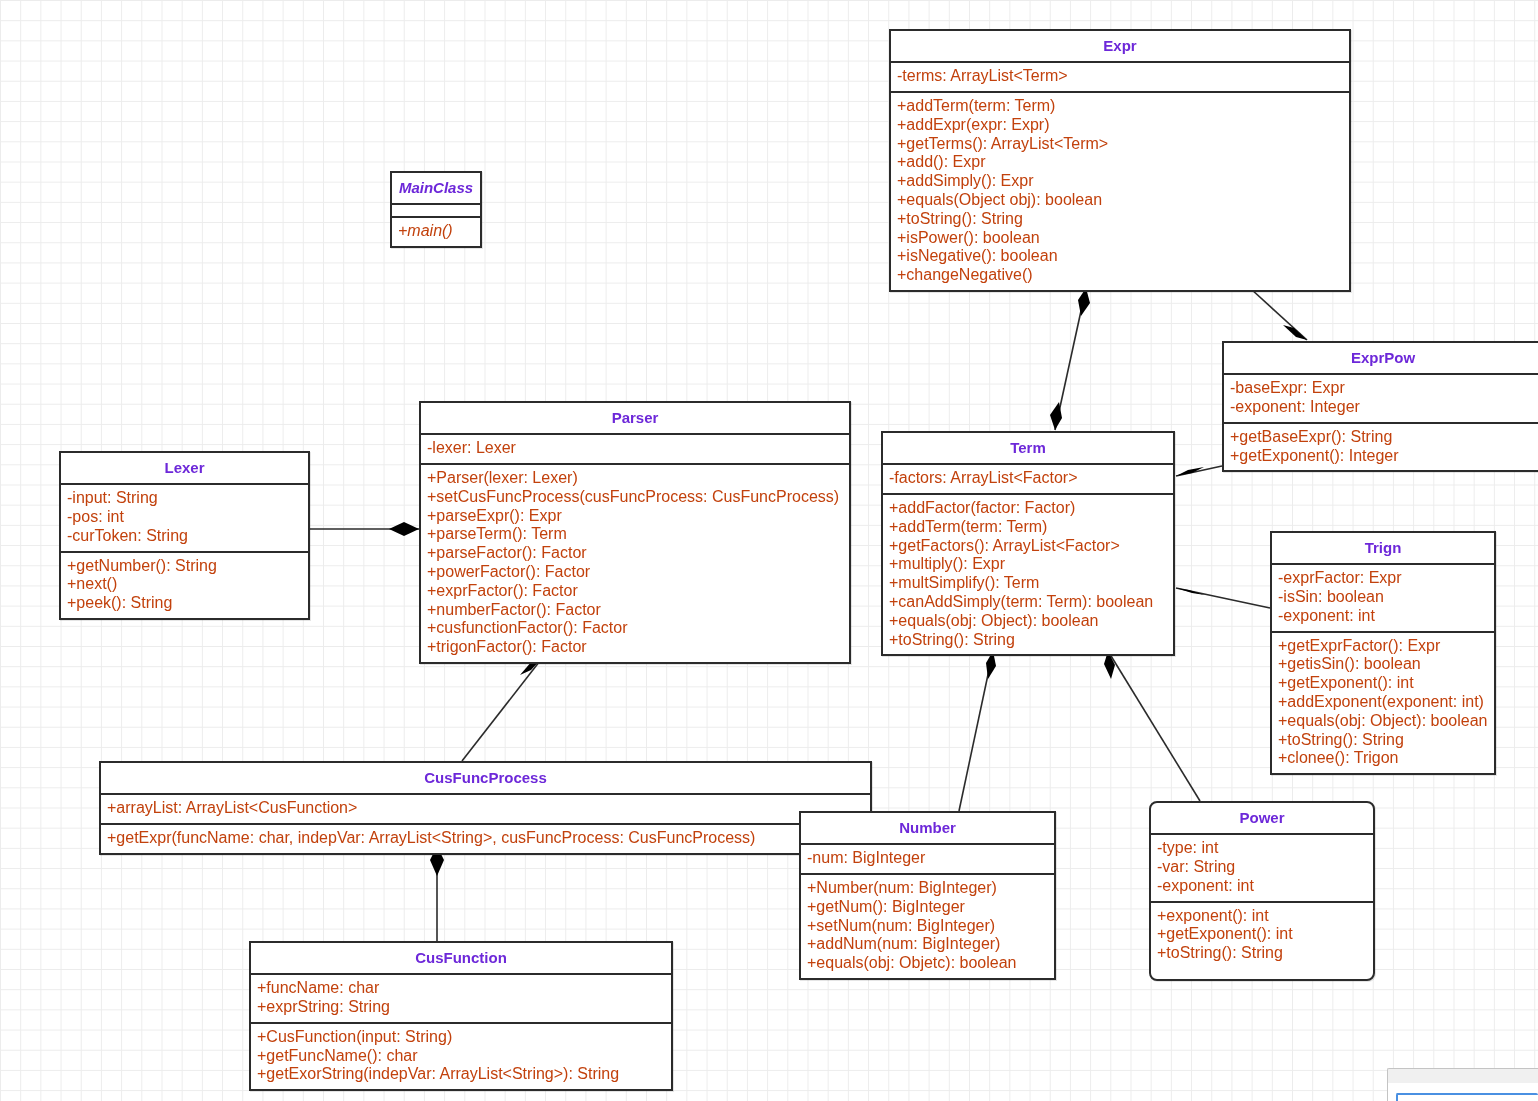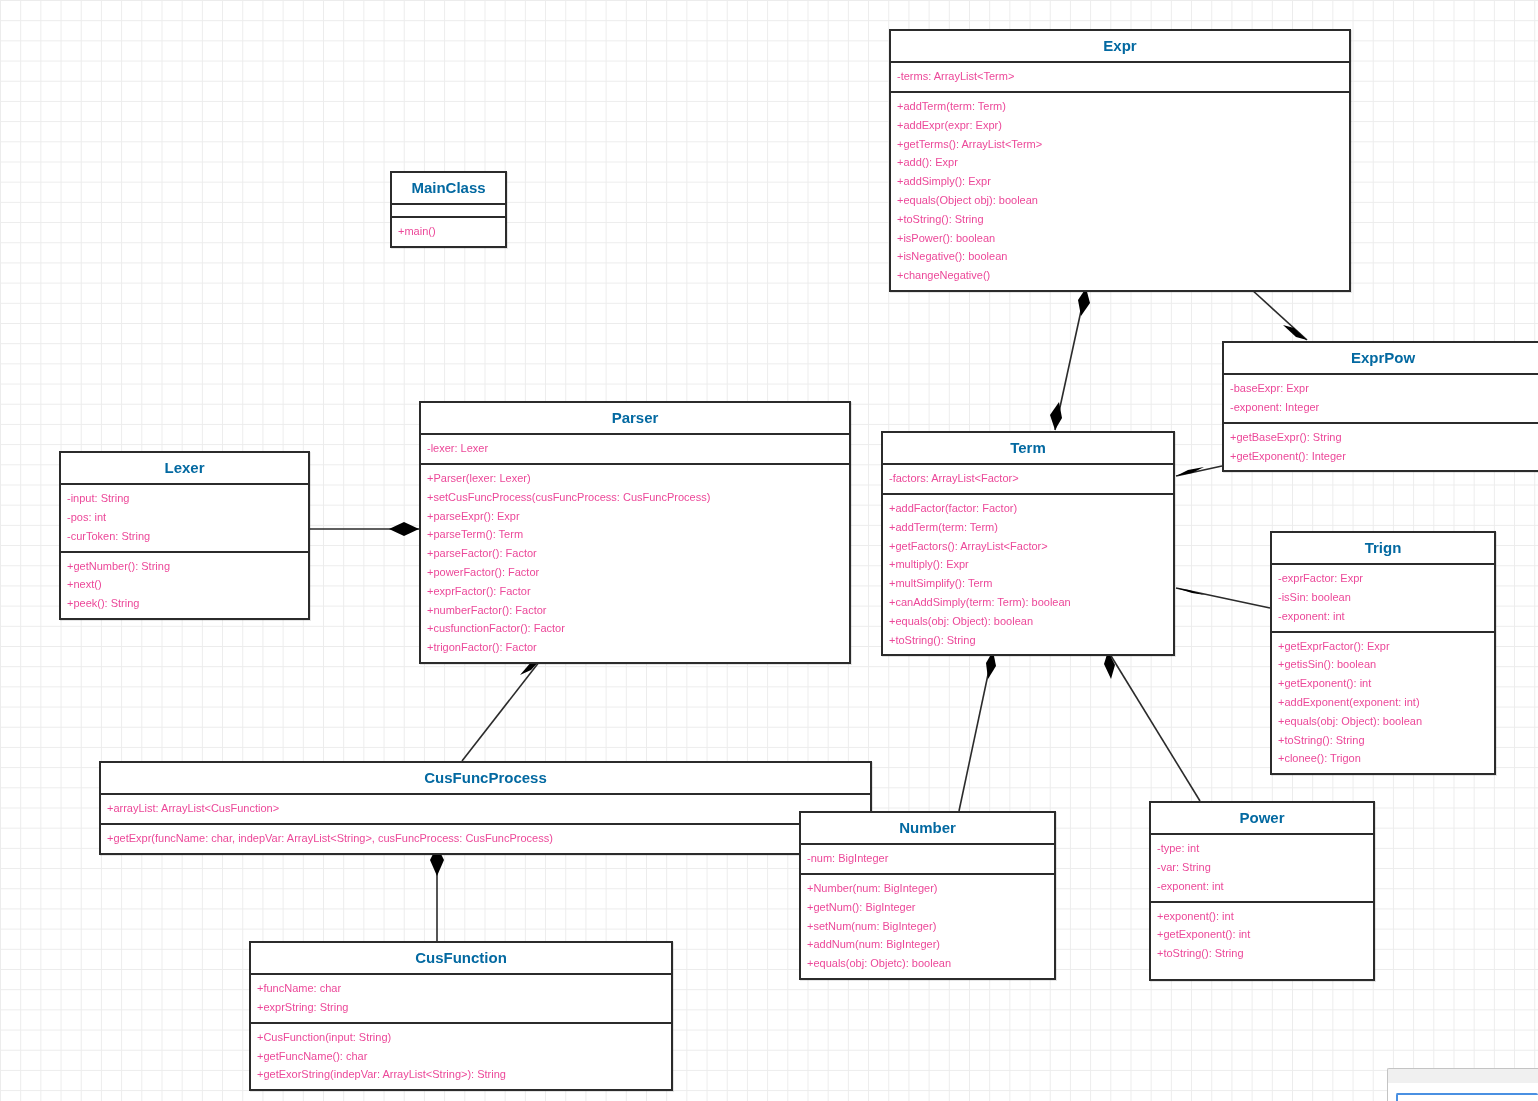--- a/index.html
+++ b/index.html
@@ -20,47 +20,47 @@
   .uml-class {
     position: absolute;
     background: #ffffff;
     border: 2px solid #2b2b2b;
     box-shadow: 1px 1px 0 rgba(0,0,0,0.10);
   }
   .cls-title {
     text-align: center;
     font-weight: bold;
     font-size: 15px;
-    color: #0369a1;
+    color: #6d28d9;
     padding: 6px 4px 7px 4px;
     border-bottom: 2px solid #2b2b2b;
     line-height: 1.15;
   }
   .cls-compartment {
     padding: 4px 6px 5px 6px;
-    font-size: 11px;
-    color: #ec4899;
+    font-size: 16px;
+    color: #c2410c;
     line-height: 18.8px;
     white-space: nowrap;
   }
   .cls-compartment.with-border { border-bottom: 2px solid #2b2b2b; }
   .cls-compartment.empty { height: 13px; padding: 0; }
   .cls-row { white-space: nowrap; }
 
   
   #cls-expr        { left: 889px;  top: 29px;   width: 462px; }
-  #cls-mainclass   { left: 390px;  top: 171px;  width: 117px; }
+  #cls-mainclass   { left: 390px;  top: 171px;  width: 92px; font-style: italic; }
   #cls-exprpow     { left: 1222px; top: 341px;  width: 322px; }
   #cls-parser      { left: 419px;  top: 401px;  width: 432px; }
   #cls-term        { left: 881px;  top: 431px;  width: 294px; }
   #cls-lexer       { left: 59px;   top: 451px;  width: 251px; }
   #cls-trign       { left: 1270px; top: 531px;  width: 226px; }
   #cls-cusfuncproc { left: 99px;   top: 761px;  width: 773px; }
   #cls-number      { left: 799px;  top: 811px;  width: 257px; }
-  #cls-power       { left: 1149px; top: 801px;  width: 226px; }
+  #cls-power       { left: 1149px; top: 801px;  width: 226px; border-radius: 8px; }
   #cls-cusfunction { left: 249px;  top: 941px;  width: 424px; }
   #cls-power .cls-compartment.tall { min-height: 76px; }
 
   
   #corner-dialog {
     position: absolute;
     left: 1387px; top: 1068px;
     width: 151px; height: 33px;
     background: #f0f0f0;
     border: 1px solid #c4c4c4;

